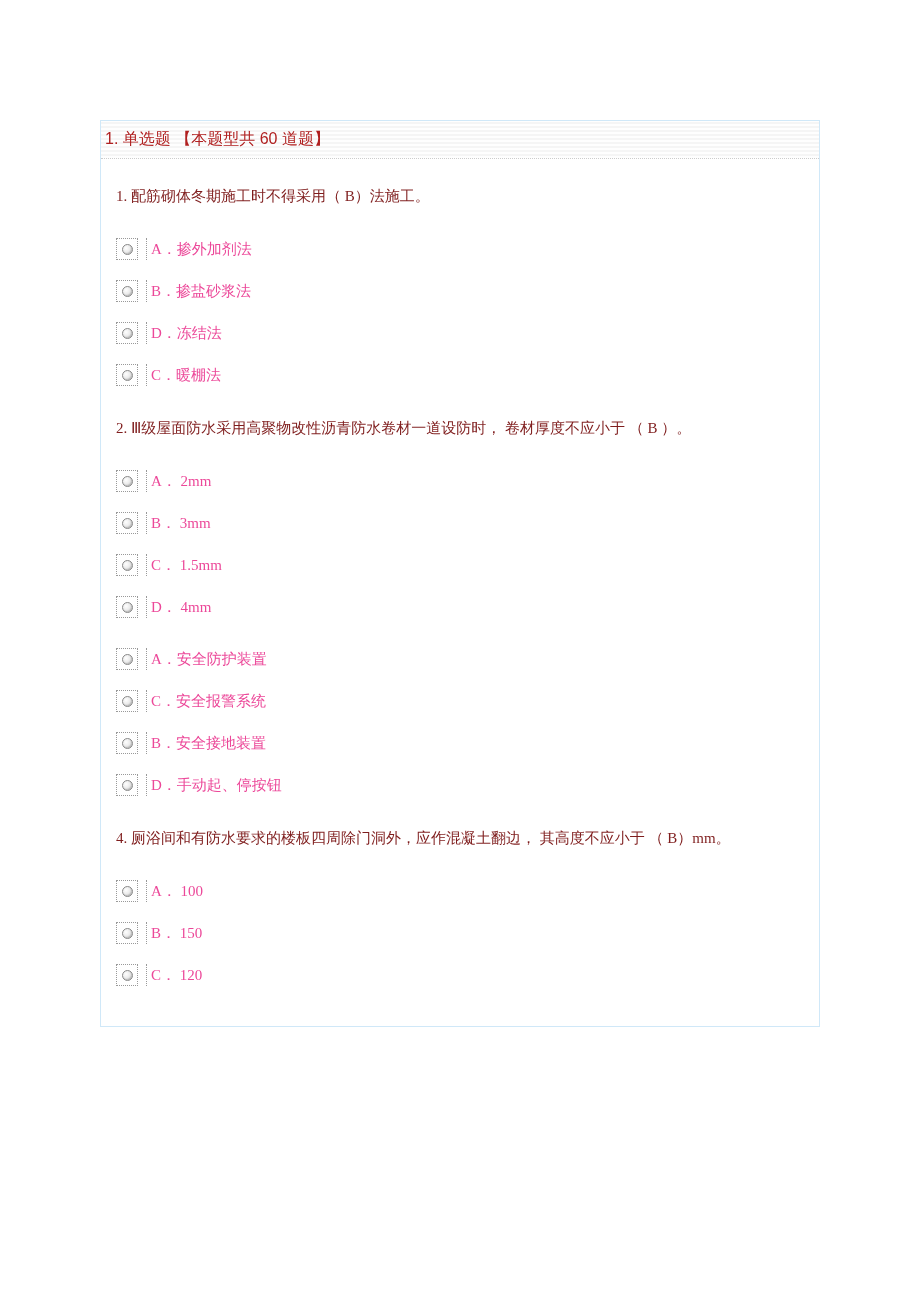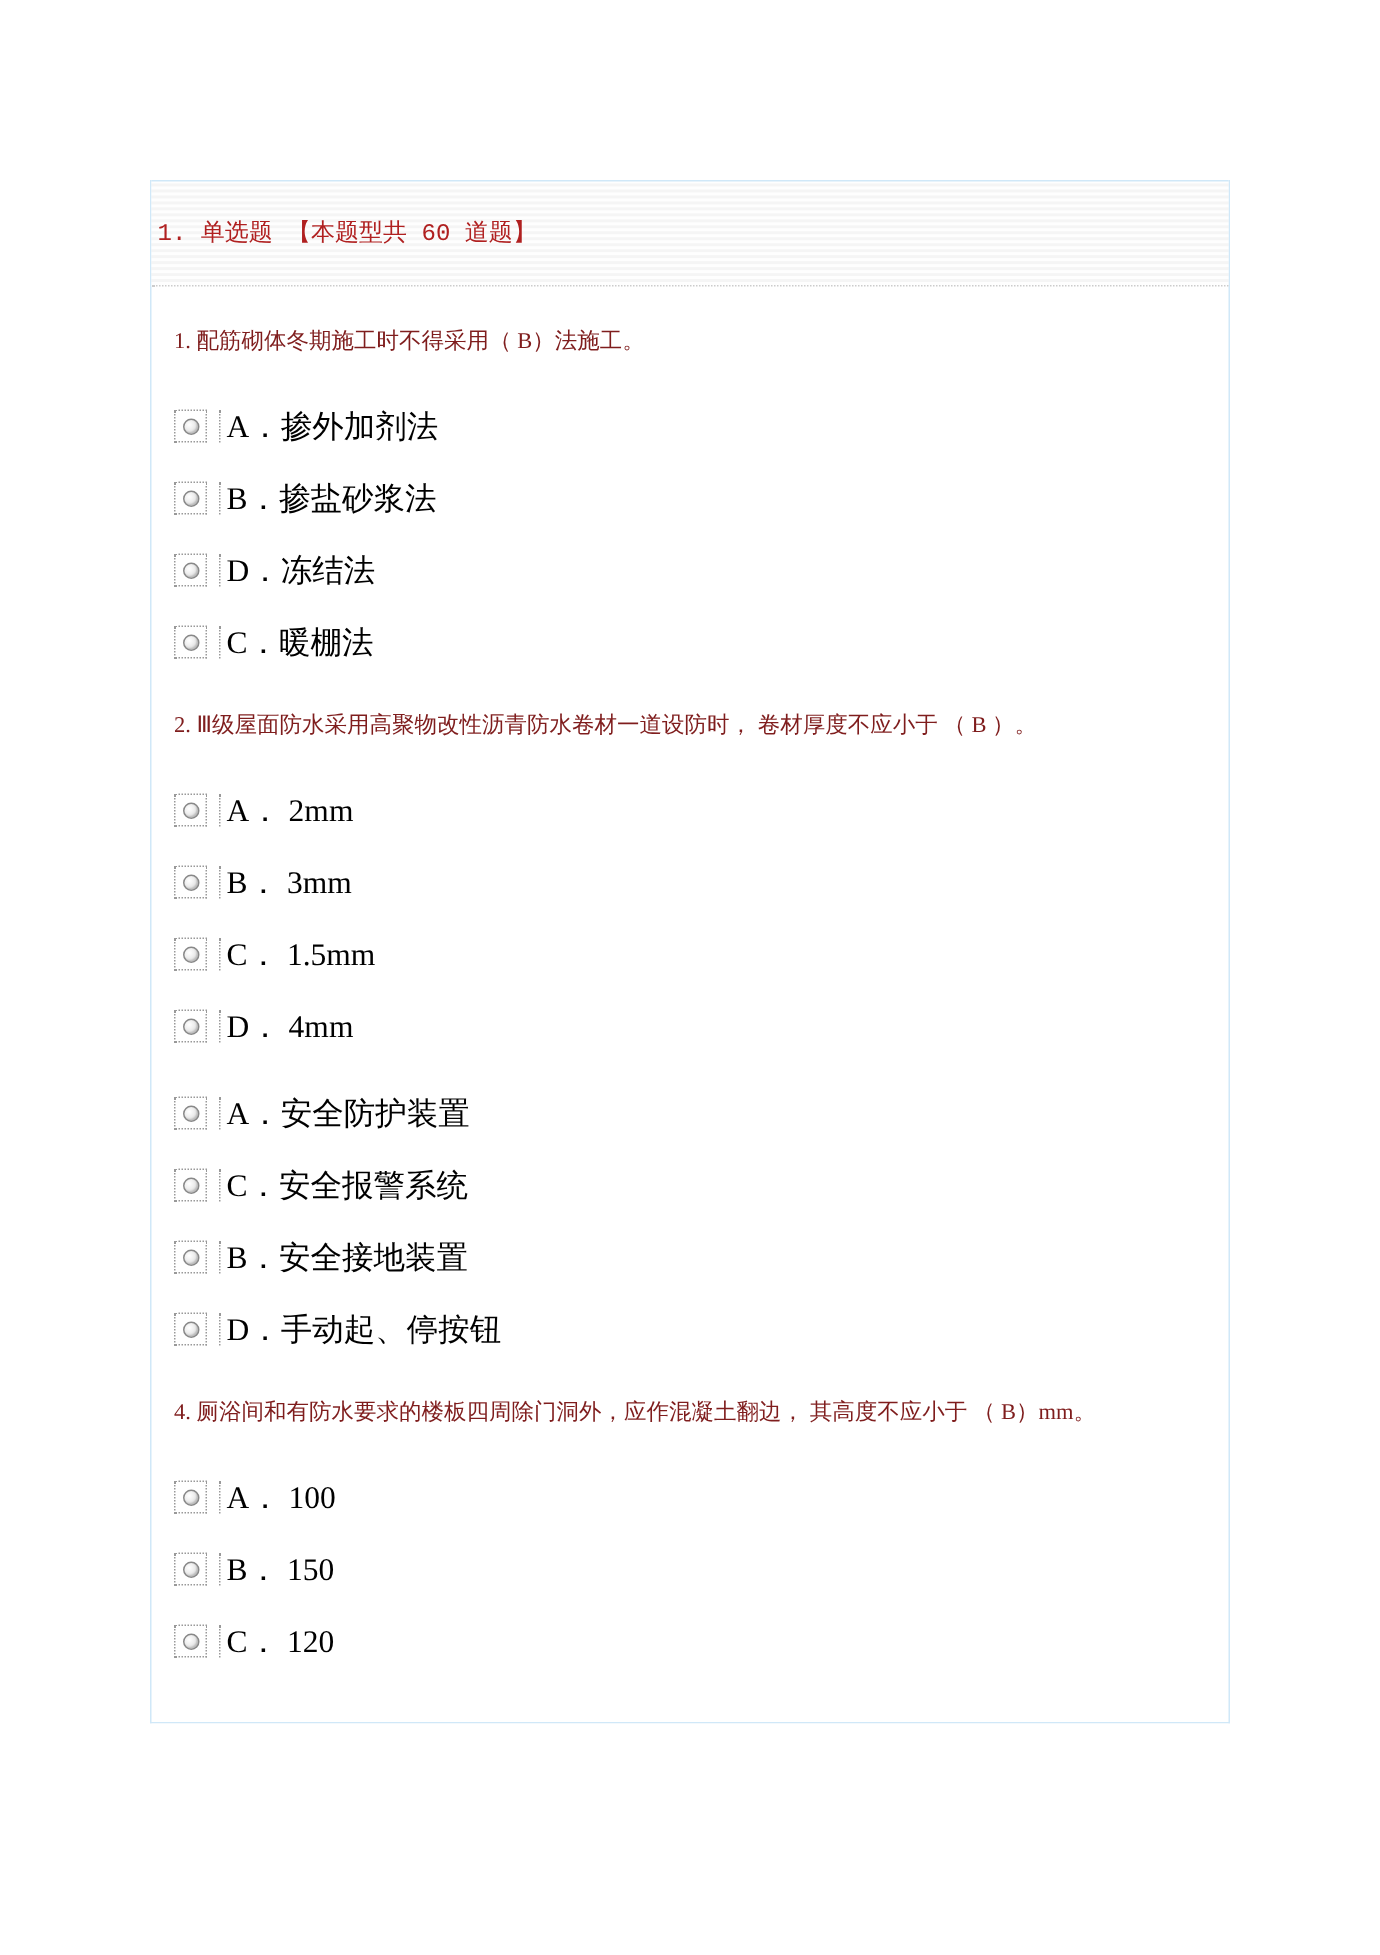--- a/index.html
+++ b/index.html
@@ -24,26 +24,26 @@
     .section-header {
       background: repeating-linear-gradient(
         0deg,
         #fefefe,
         #fefefe 2px,
         #f5f5f5 2px,
         #f5f5f5 4px
       );
       border-top: 1px solid #d0e8f8;
       border-bottom: 1px dotted #cccccc;
-      padding: 24px 4px;
+      padding: 8px 4px;
       color: #b02020;
       font-size: 16px;
       font-weight: normal;
       margin: 0 -15px 25px -15px;
-      font-family: Liberation Mono, monospace;
+      font-family: Liberation Sans, sans-serif;
     }
     .question-block {
       margin-bottom: 30px;
     }
     .question-text {
       font-size: 15px;
       color: #7f1d1d;
       line-height: 1.6;
       margin-bottom: 30px;
       font-family: "SimSun", "宋体", serif;
@@ -73,22 +73,22 @@
       box-shadow: inset -1px -1px 1px rgba(0,0,0,0.15);
     }
     .divider-dot {
       width: 0;
       height: 22px;
       border-left: 1px dotted #999999;
       margin-right: 4px;
       flex-shrink: 0;
     }
     .option-label {
-      font-size: 21px;
-      color: #000000;
+      font-size: 15px;
+      color: #ec4899;
       font-family: "SimSun", "宋体", serif;
     }
   </style>
 </head>
 <body>
 
 <div class="page-container">
 
   <div class="section-header">
     <span>1. 单选题  【本题型共 60 道题】</span>

